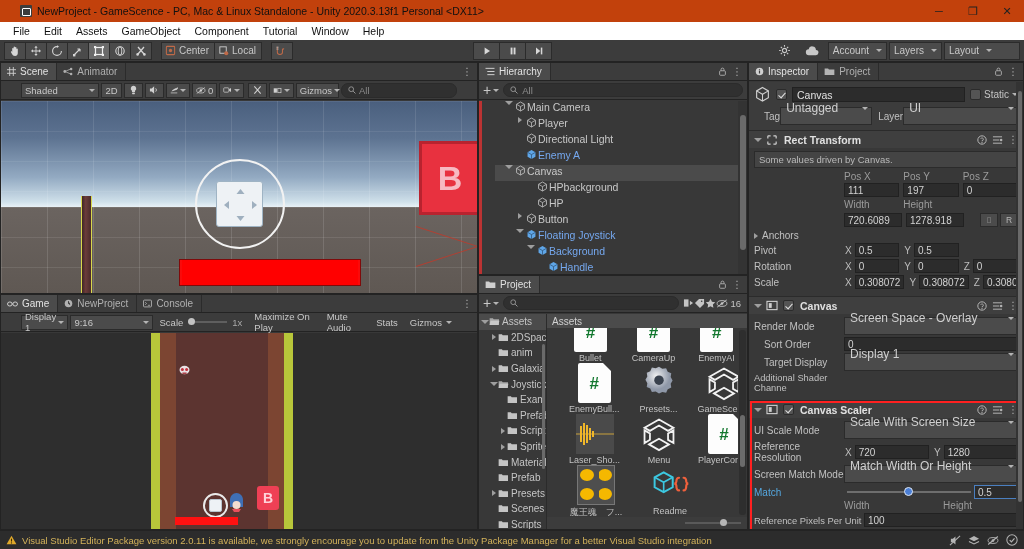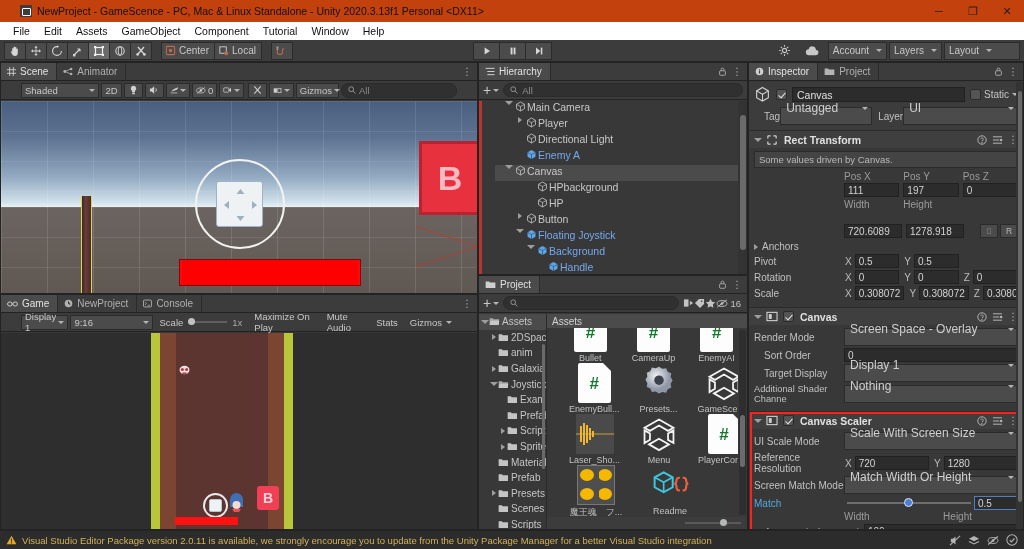--- a/index.html
+++ b/index.html
@@ -1135,21 +1135,21 @@
                     </div>
                   <div class="fld">
                       <span>0</span>
                     </div>
                 </div>
                 <div style="display:flex;gap:4px;">
                   <div style="flex:1;" class="hdr-lbl">Width</div>
                   <div style="flex:1;" class="hdr-lbl">Height</div>
                   <div style="flex:1;"></div>
                 </div>
-                <div style="display:flex;gap:4px;margin-top:14px;align-items:center;">
+                <div style="display:flex;gap:4px;margin-top:3px;align-items:center;">
                   <div class="fld">
                       <span>720.6089</span>
                     </div>
                   <div class="fld">
                       <span>1278.918</span>
                     </div>
                   <div style="flex:1;display:flex;gap:2px;justify-content:flex-end;">
                     <div class="sq-btn">
                         <span>⌷</span>
                       </div>
@@ -1269,24 +1269,20 @@
             </div>
             <div class="fr">
               <div class="fl" style="padding-left:10px;">Target Display</div>
               <div class="dd" style="flex:1;">
                 <span>Display 1</span>
                 <span class="caret"></span>
               </div>
             </div>
             <div class="fr">
               <div class="fl" style="font-size:9.3px;">Additional Shader Channe</div>
-              <div class="dd" style="flex:1;">
-                <span>Nothing</span>
-                <span class="caret"></span>
-              </div>
             </div>
           </div>
         </div>
 
         <div class="comp" style="position:relative;">
           <div class="comp-hdr">
             <span class="tri open"></span>
             <svg width="12" height="11" viewBox="0 0 13 12">
                 <rect x="1" y="1.5" width="11" height="9" stroke="#cfcfcf" stroke-width="1.2" fill="none"></rect>
                 <rect x="3" y="3.4" width="3.2" height="5.2" fill="#cfcfcf"></rect>

